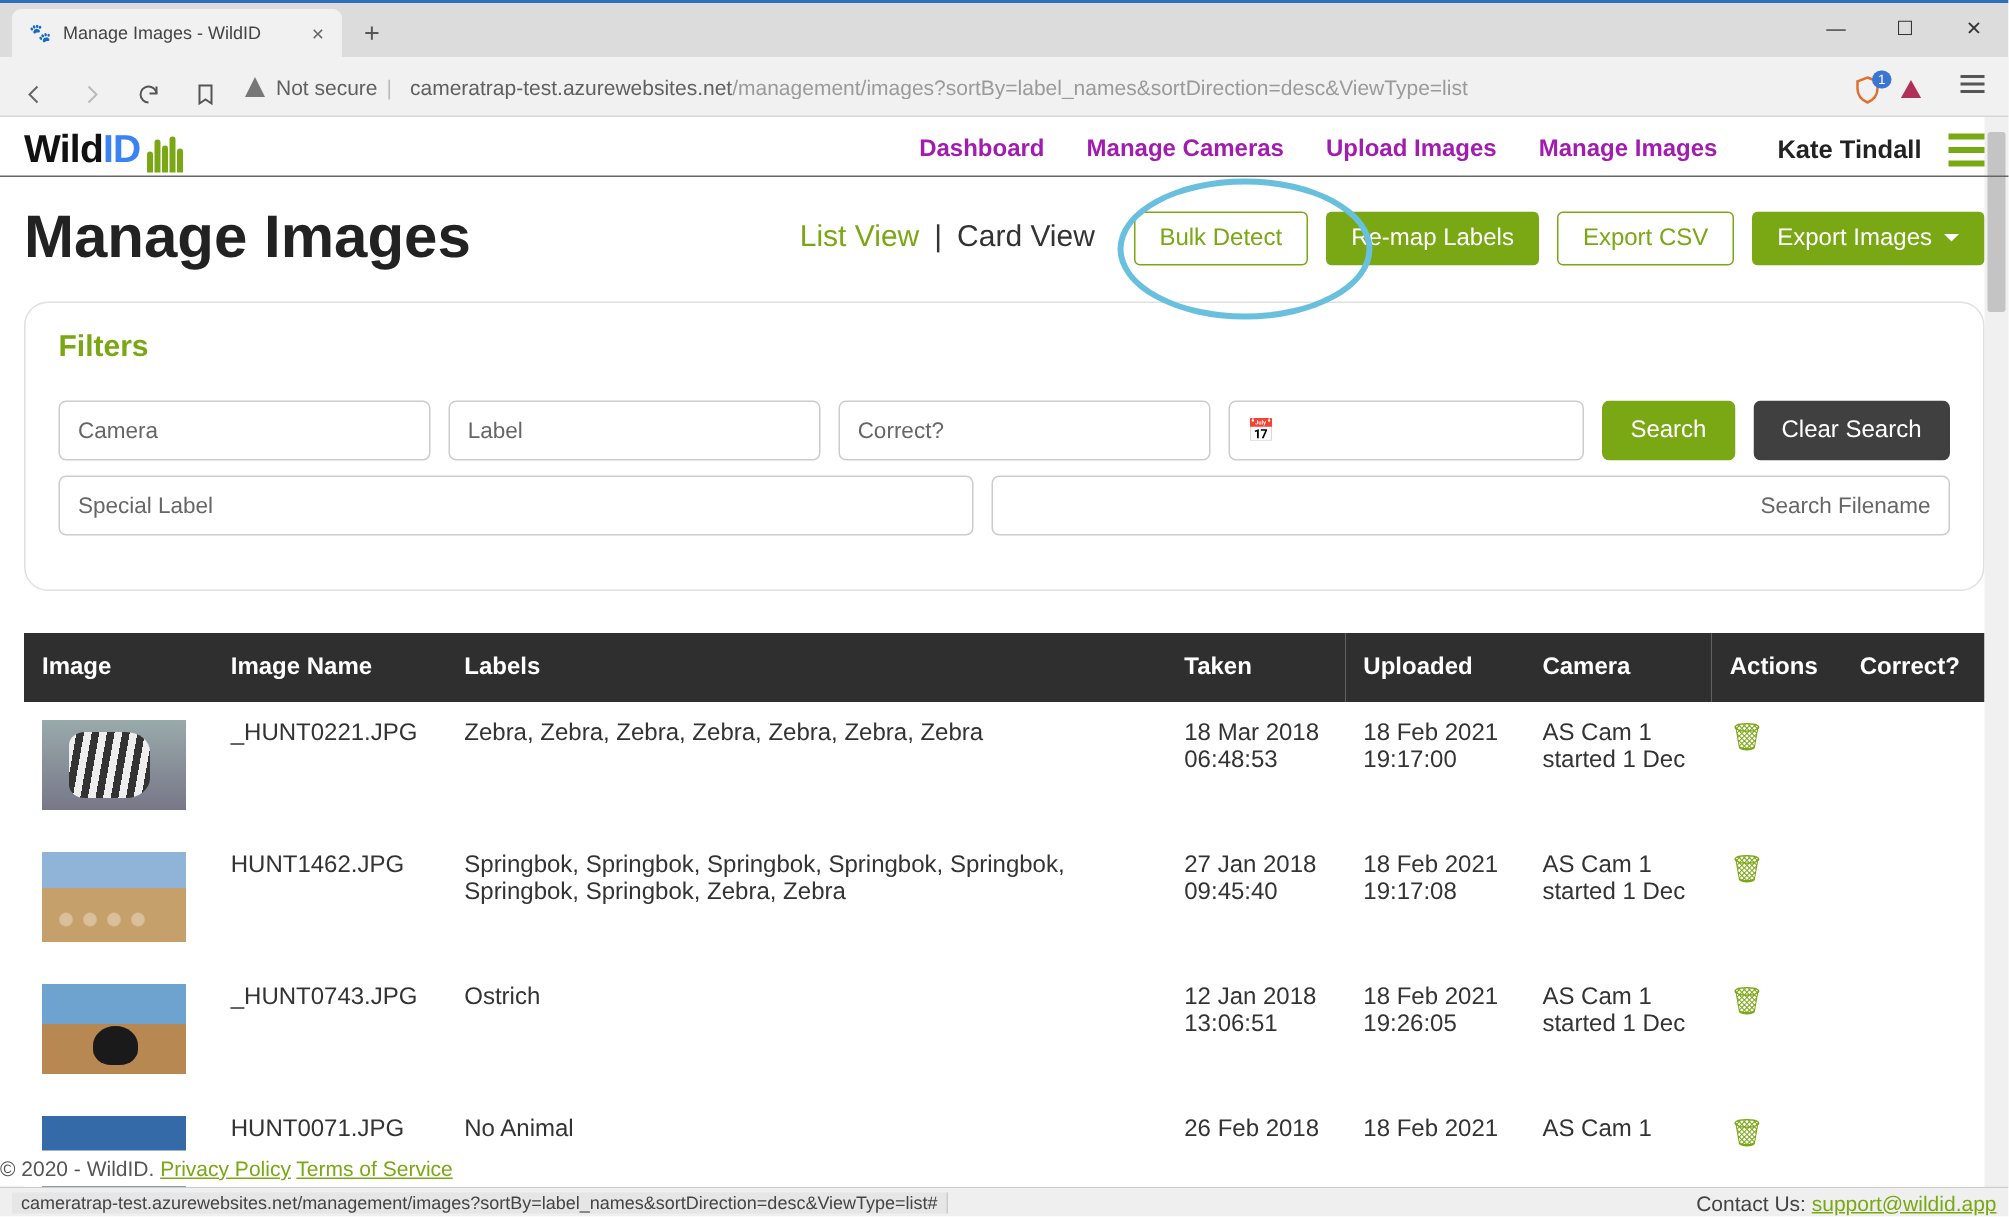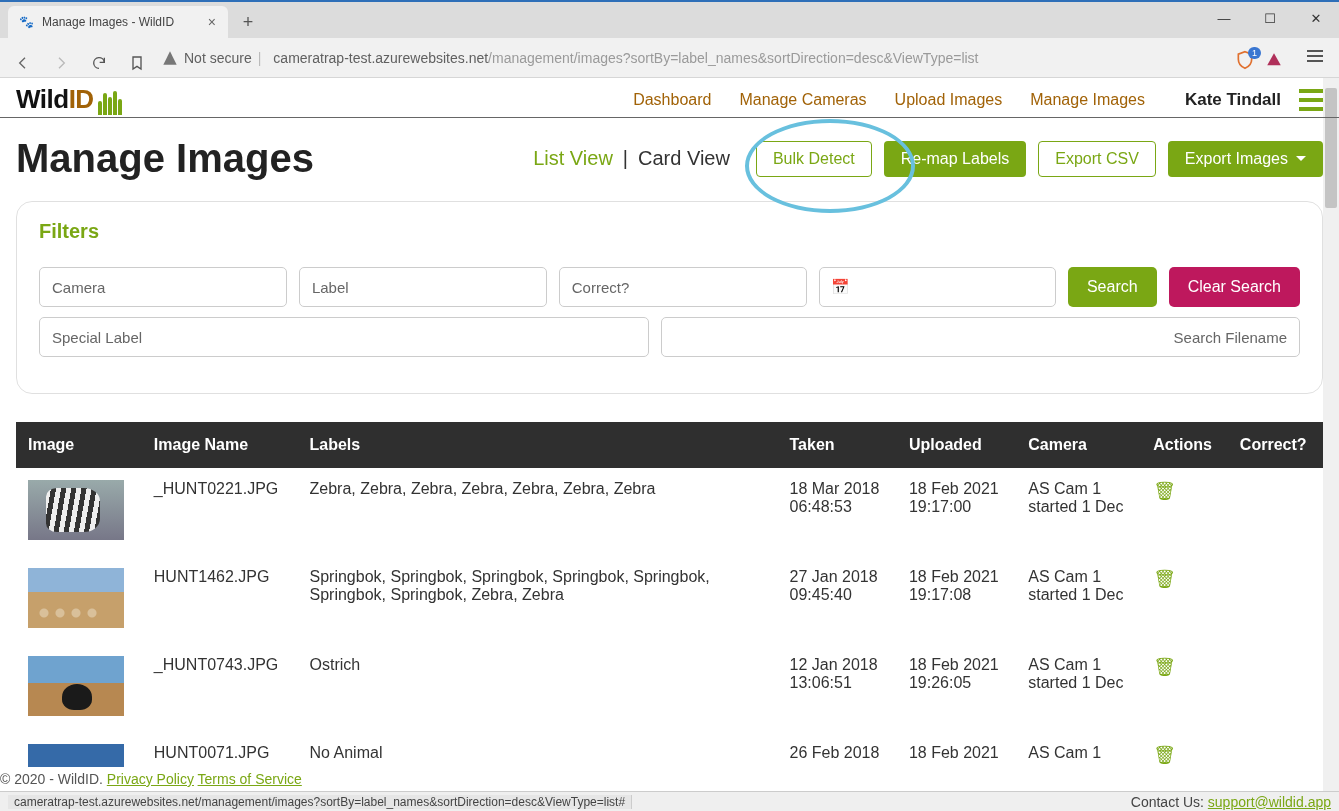--- a/index.html
+++ b/index.html
@@ -95,34 +95,34 @@
   .app-header {
     display:flex; align-items:center; padding:6px 16px 2px 16px;
     border-bottom:1px solid #666;
     position:relative;
   }
   .logo {
     font-weight:700; font-size:26px; display:flex; align-items:flex-end;
     letter-spacing:-0.5px;
   }
   .logo .wild { color:#111; }
-  .logo .id { color:#a16207; }
+  .logo .id { color:#3b82f6; }
   .logo-swatch {
     display:inline-flex; gap:1px; margin-left:4px; align-items:flex-end;
     height:26px;
   }
   .logo-swatch span {
     width:4px; background:#7aa714; display:inline-block;
     border-radius:2px 2px 0 0;
   }
   .top-nav {
     display:flex; gap:28px; margin-left:auto; margin-right:40px;
     font-size:16px; color:#555;
   }
-  .top-nav a { color:#a16207; text-decoration:none; }
+  .top-nav a { color:#a21caf; text-decoration:none;font-weight:bold; }
   .user-name { font-size:17px; font-weight:700; color:#222; margin-right:18px; }
   .burger-green {
     display:flex; flex-direction:column; gap:5px;
   }
   .burger-green div { width:24px; height:4px; background:#7aa714; }
 
   .page-title-row {
     display:flex; align-items:center; padding:18px 16px 10px 16px;
   }
   .page-title { font-size:40px; font-weight:600; color:#222; }
@@ -157,21 +157,21 @@
     padding:18px 22px 26px 22px;
   }
   .filters-title { color:#7aa714; font-size:20px; font-weight:600; margin-bottom:24px; }
   .filter-row { display:flex; gap:12px; margin-bottom:10px; }
   .filter-input {
     height:40px; border:1px solid #ccc; border-radius:5px;
     padding:0 12px; font-size:15px; color:#555; background:#fff;
   }
   .filter-input::placeholder { color:#666; }
   .btn-small { height:40px; padding:0 18px; font-size:16px; border-radius:5px; }
-  .btn-dark { background:#be185d; color:#fff; }
+  .btn-dark { background:#404040; color:#fff; }
   .date-input {
     display:flex; align-items:center; padding:0 12px; color:#444;
   }
   .cal-icon { font-size:15px; color:#333; }
 
   .table-wrap { margin:28px 16px 0 16px; }
   table { width:100%; border-collapse:collapse; font-size:16px; }
   thead th {
     background:#2f2f2f; color:#fff; text-align:left; font-weight:700;
     padding:14px 12px;

